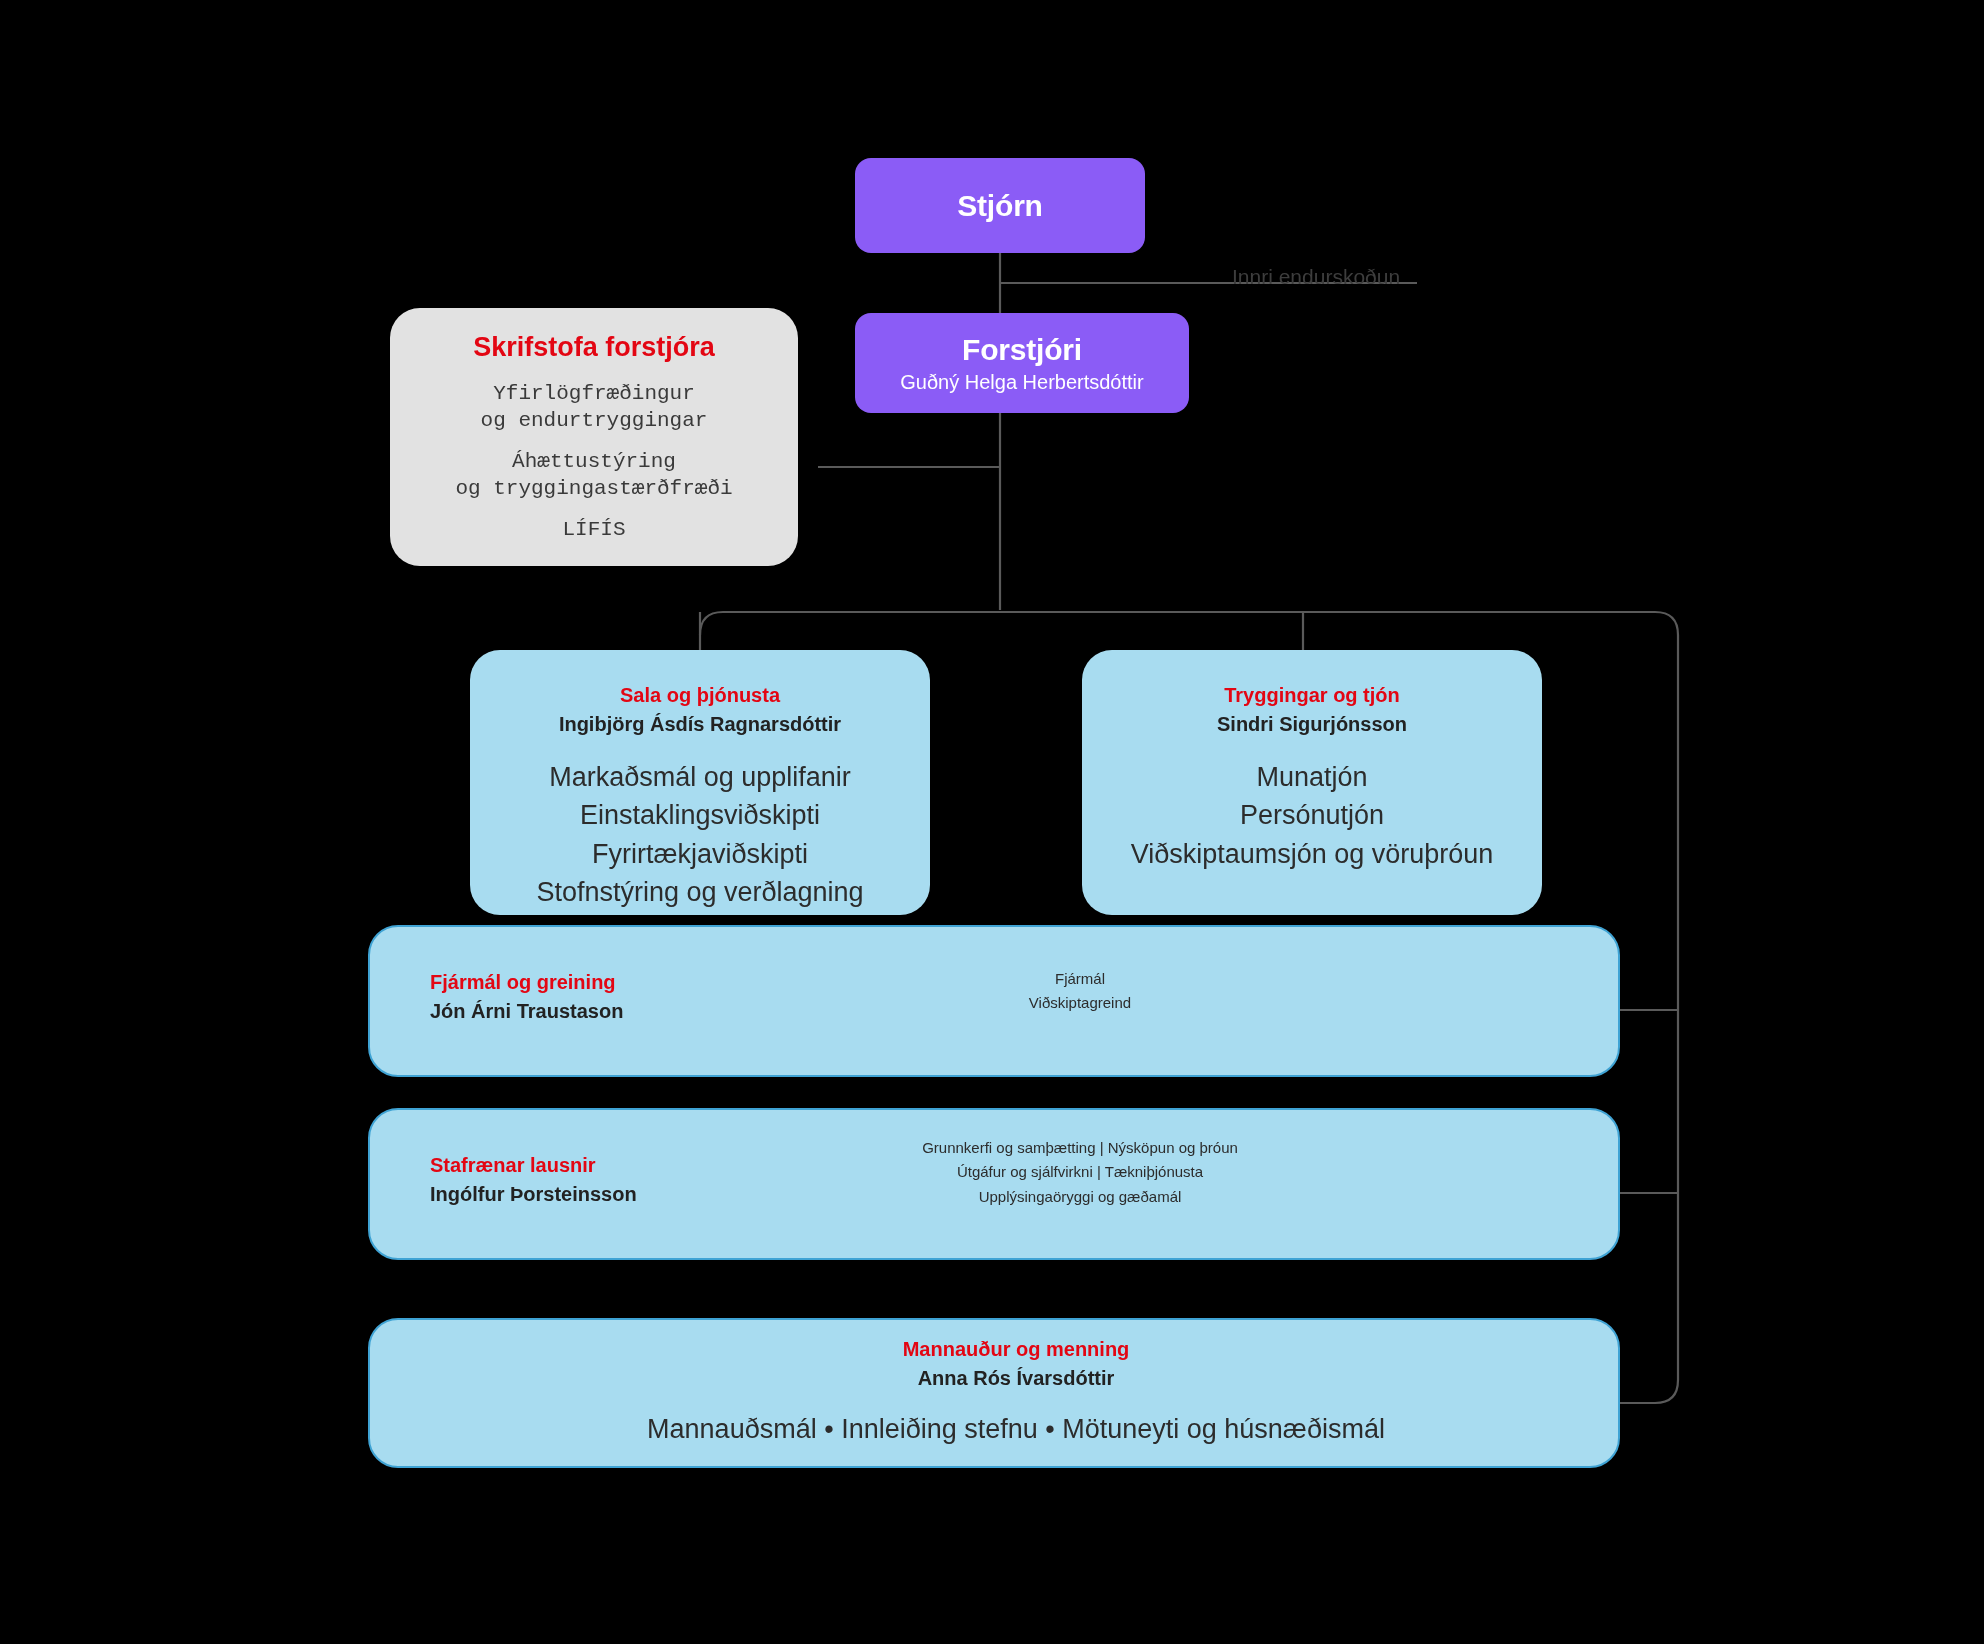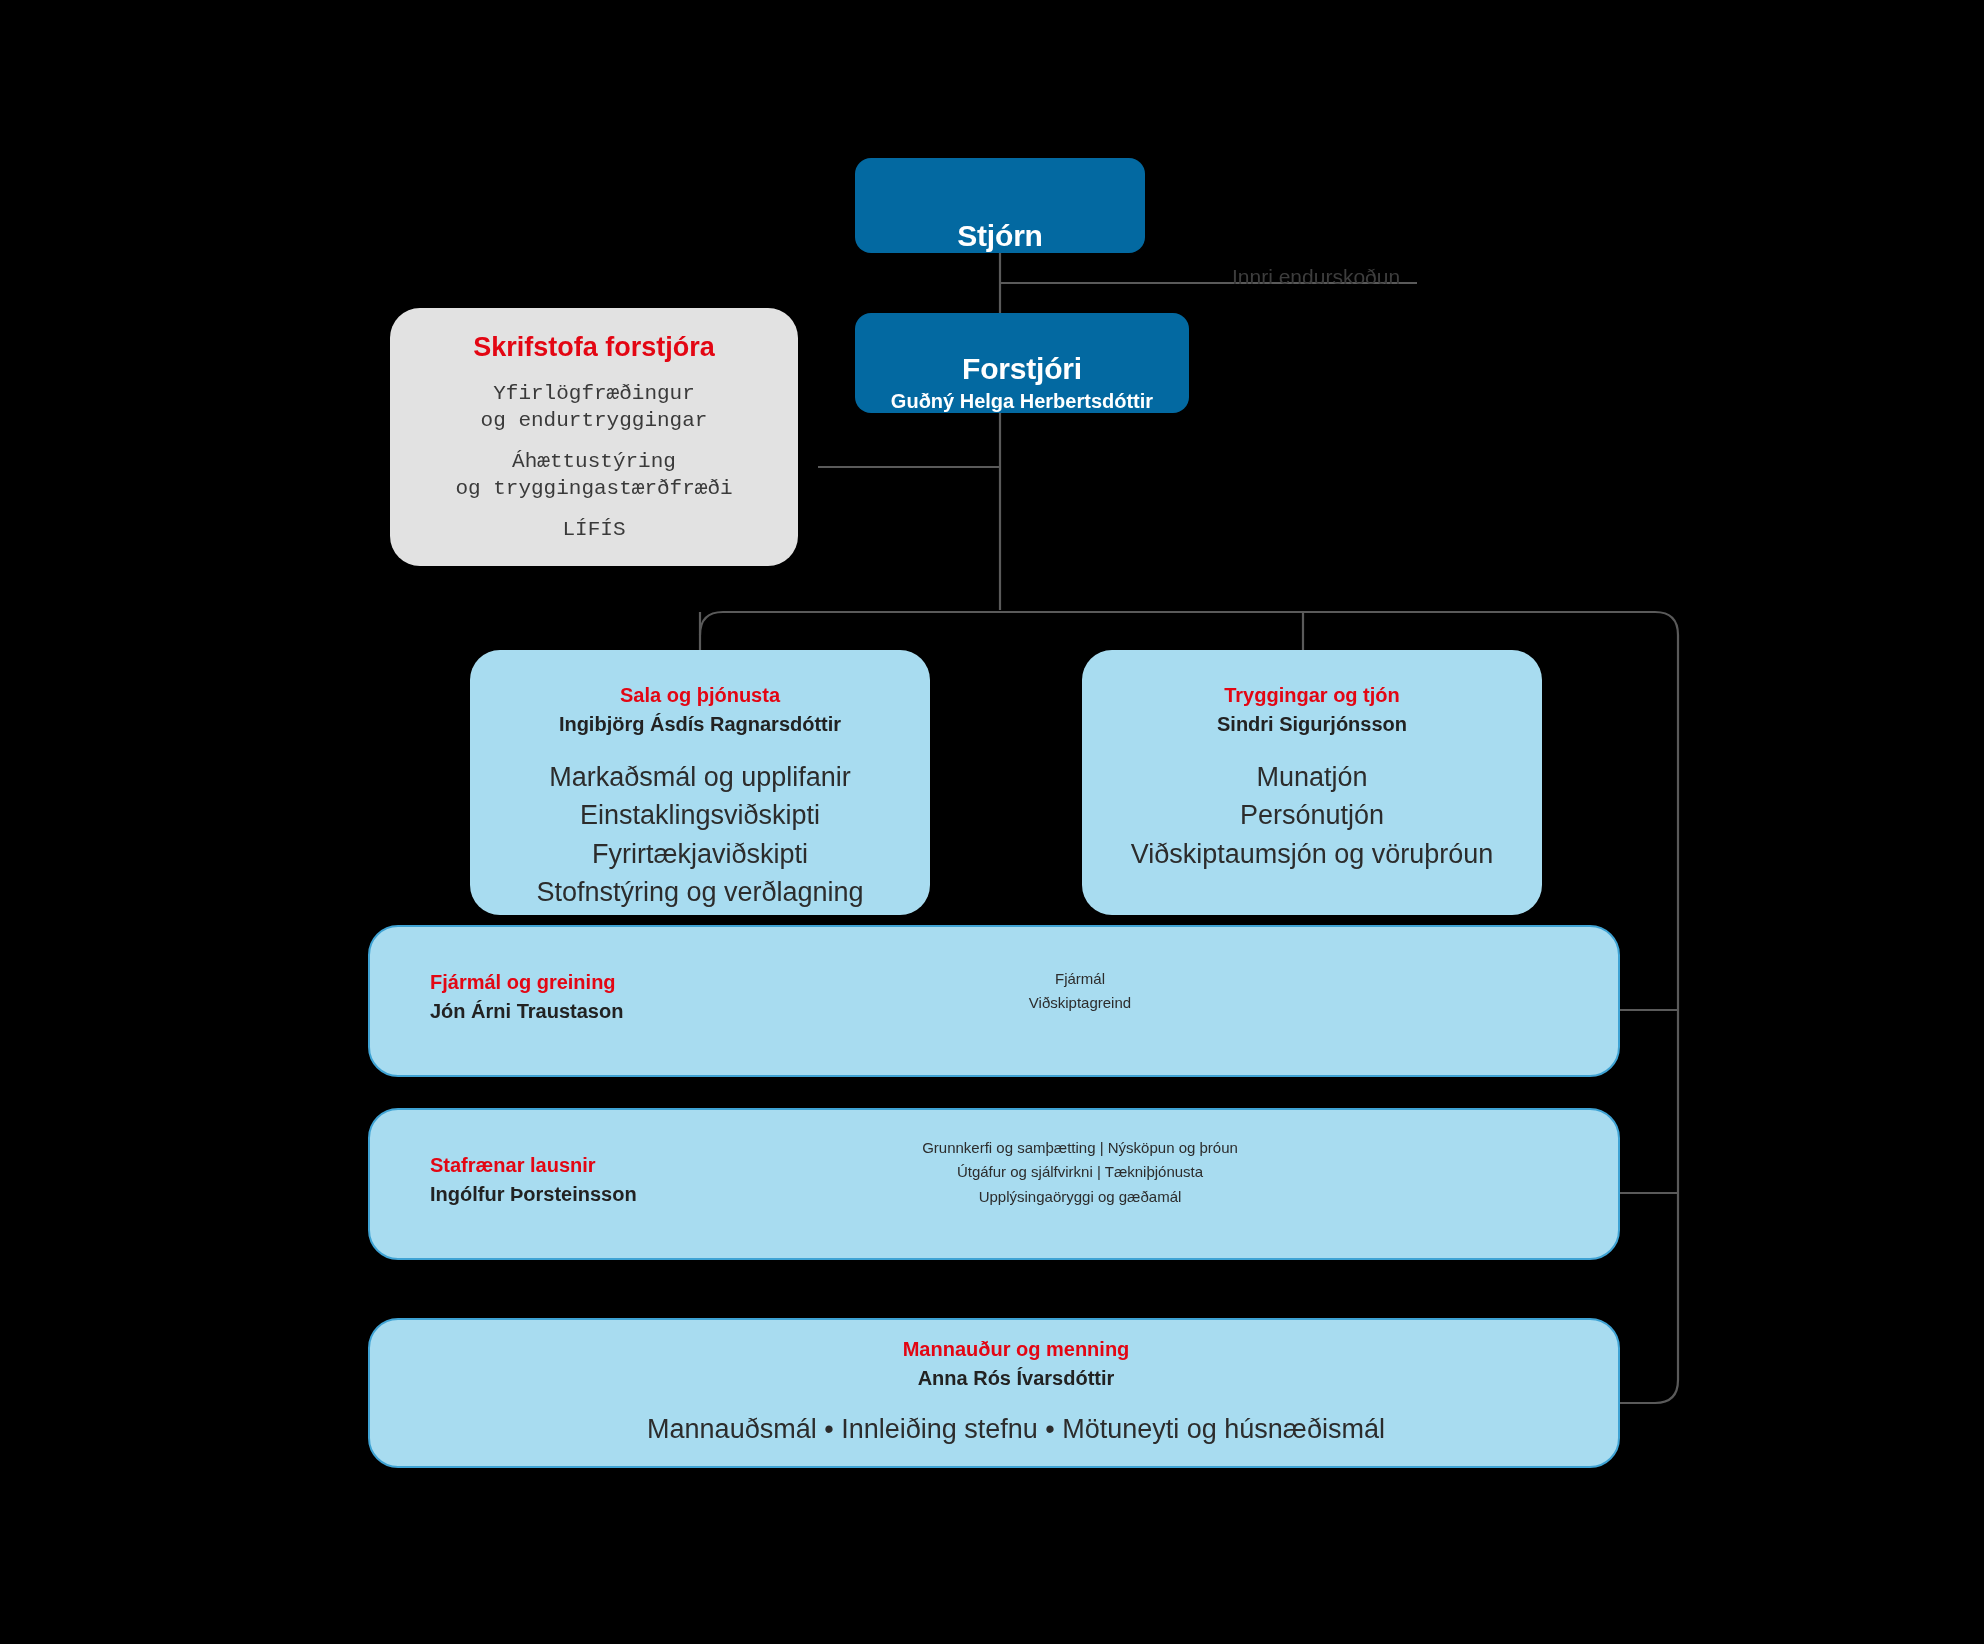--- a/index.html
+++ b/index.html
@@ -26,35 +26,35 @@
   }
 
   .node {
     position: absolute;
     box-sizing: border-box;
     text-align: center;
   }
 
   
   .node.red {
-    background: #0369a1;
+    background: #8b5cf6;
     border-radius: 16px;
     color: #ffffff;
     display: flex;
     flex-direction: column;
     align-items: center;
-    justify-content: flex-end;
+    justify-content: center;
   }
   .node.red .title {
     font-weight: bold;
     font-size: 30px;
     letter-spacing: -0.2px;
   }
   .node.red .person {
-    font-weight: bold;
+    font-weight: normal;
     font-size: 20px;
     margin-top: 4px;
   }
 
   
   .node.gray {
     background: #E2E2E2;
     border-radius: 30px;
     color: #333333;
     padding-top: 24px;

